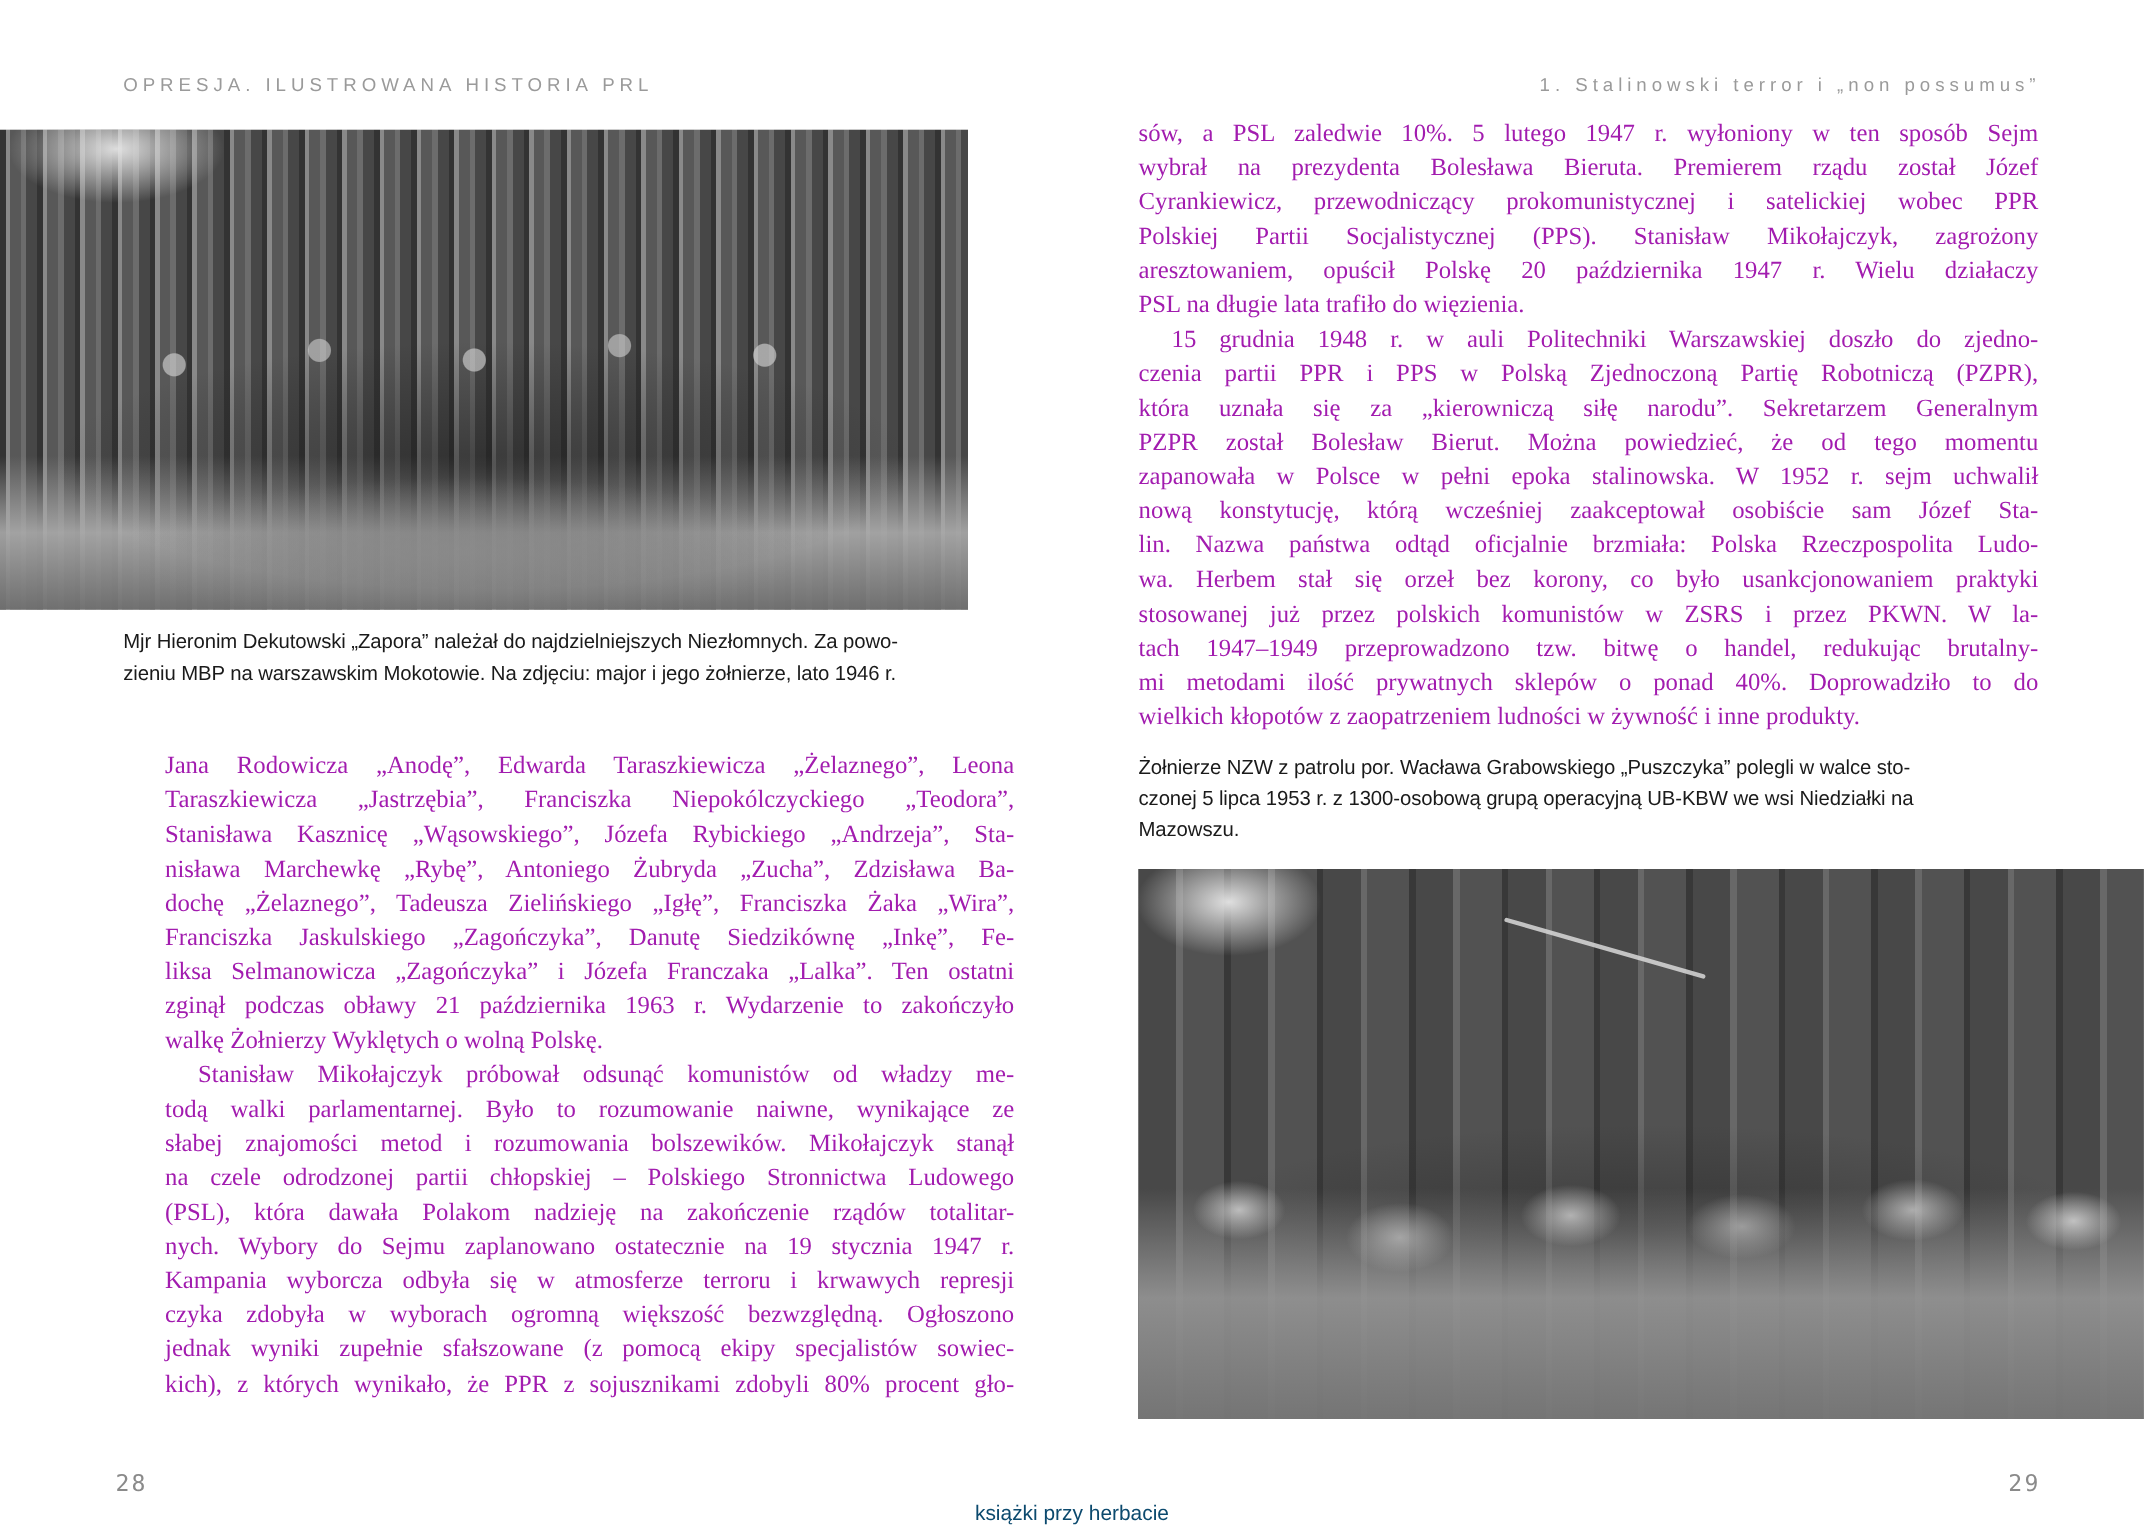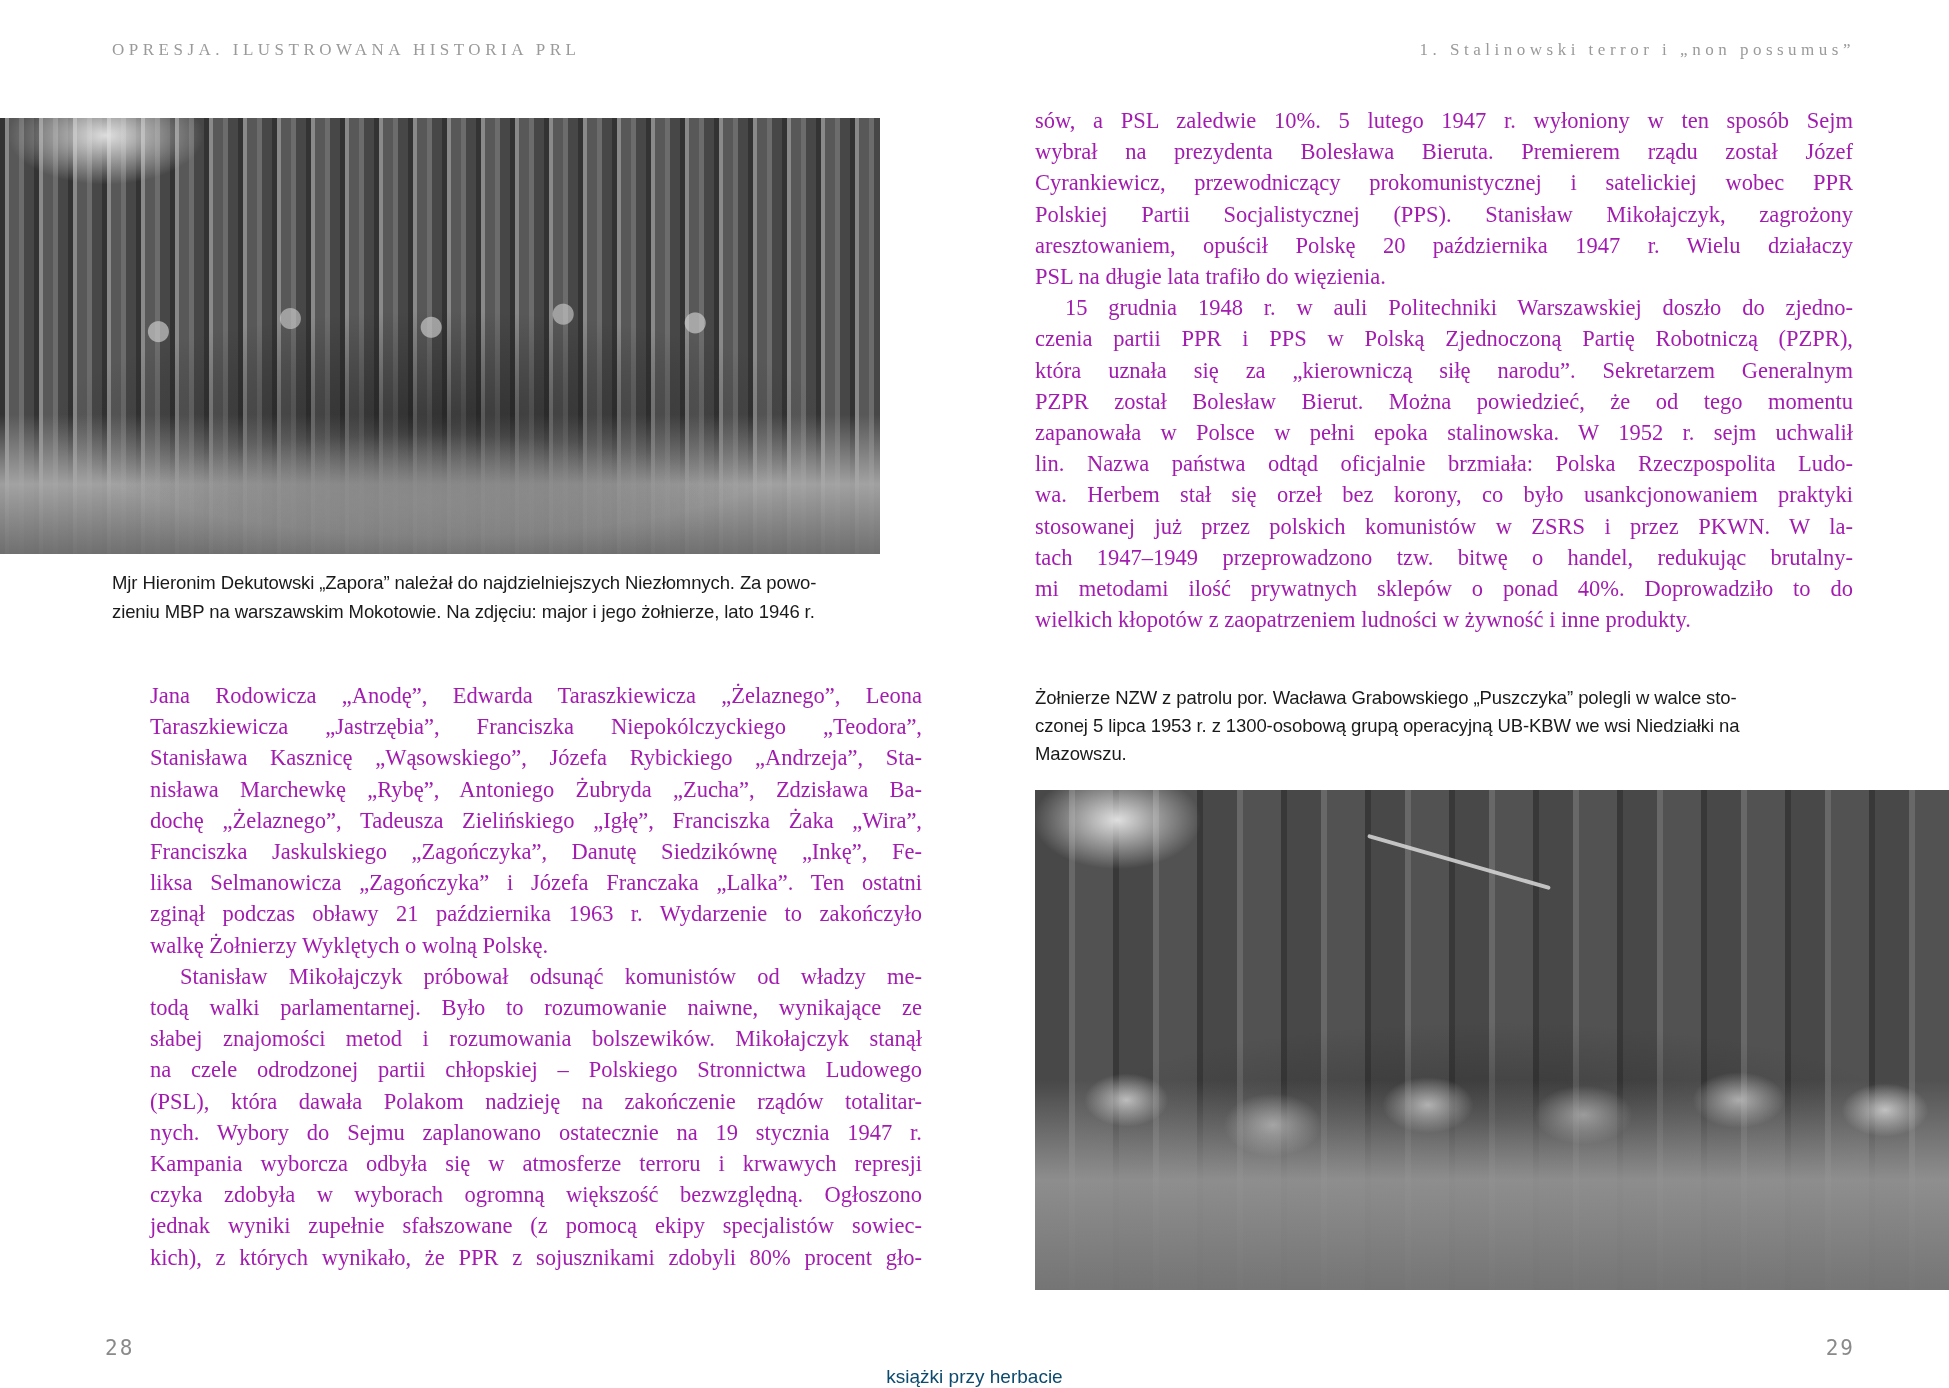--- a/index.html
+++ b/index.html
@@ -4,22 +4,22 @@
 <style>
   html,body{margin:0;padding:0;}
   body{
     width:1949px;height:1388px;position:relative;overflow:hidden;
     background:#ffffff;
     font-family:"Liberation Serif", serif;
     color:#1f1f1f;
   }
   
   .runhead{
-    position:absolute;top:40px;
-    font-family:Liberation Serif, serif;
+    position:absolute;top:68px;
+    font-family:Liberation Sans, sans-serif;
     font-size:17px;letter-spacing:4.5px;color:#9a9a9a;
     white-space:nowrap;
   }
   .runhead.left{left:112px;}
   .runhead.right{right:94px;}
 
   
   .photo{position:absolute;overflow:hidden;filter:grayscale(1);}
   .photo-left{
     left:0;top:118px;width:880px;height:436px;
@@ -147,20 +147,21 @@
       <div class="bodyline">wybrał na prezydenta Bolesława Bieruta. Premierem rządu został Józef</div>
       <div class="bodyline">Cyrankiewicz, przewodniczący prokomunistycznej i satelickiej wobec PPR</div>
       <div class="bodyline">Polskiej Partii Socjalistycznej (PPS). Stanisław Mikołajczyk, zagrożony</div>
       <div class="bodyline">aresztowaniem, opuścił Polskę 20 października 1947 r. Wielu działaczy</div>
       <div class="bodyline lastline">PSL na długie lata trafiło do więzienia.</div>
       <div class="bodyline indent">15 grudnia 1948 r. w auli Politechniki Warszawskiej doszło do zjedno-</div>
       <div class="bodyline">czenia partii PPR i PPS w Polską Zjednoczoną Partię Robotniczą (PZPR),</div>
       <div class="bodyline">która uznała się za „kierowniczą siłę narodu”. Sekretarzem Generalnym</div>
       <div class="bodyline">PZPR został Bolesław Bierut. Można powiedzieć, że od tego momentu</div>
       <div class="bodyline">zapanowała w Polsce w pełni epoka stalinowska. W 1952 r. sejm uchwalił</div>
+      <div class="bodyline">nową konstytucję, którą wcześniej zaakceptował osobiście sam Józef Sta-</div>
       <div class="bodyline">lin. Nazwa państwa odtąd oficjalnie brzmiała: Polska Rzeczpospolita Ludo-</div>
       <div class="bodyline">wa. Herbem stał się orzeł bez korony, co było usankcjonowaniem praktyki</div>
       <div class="bodyline">stosowanej już przez polskich komunistów w ZSRS i przez PKWN. W la-</div>
       <div class="bodyline">tach 1947–1949 przeprowadzono tzw. bitwę o handel, redukując brutalny-</div>
       <div class="bodyline">mi metodami ilość prywatnych sklepów o ponad 40%. Doprowadziło to do</div>
       <div class="bodyline lastline">wielkich kłopotów z zaopatrzeniem ludności w żywność i inne produkty.</div>
   </div>
 
   <div class="caption caption-right">
     <div class="capline">Żołnierze NZW z patrolu por. Wacława Grabowskiego „Puszczyka” polegli w walce sto-</div>

